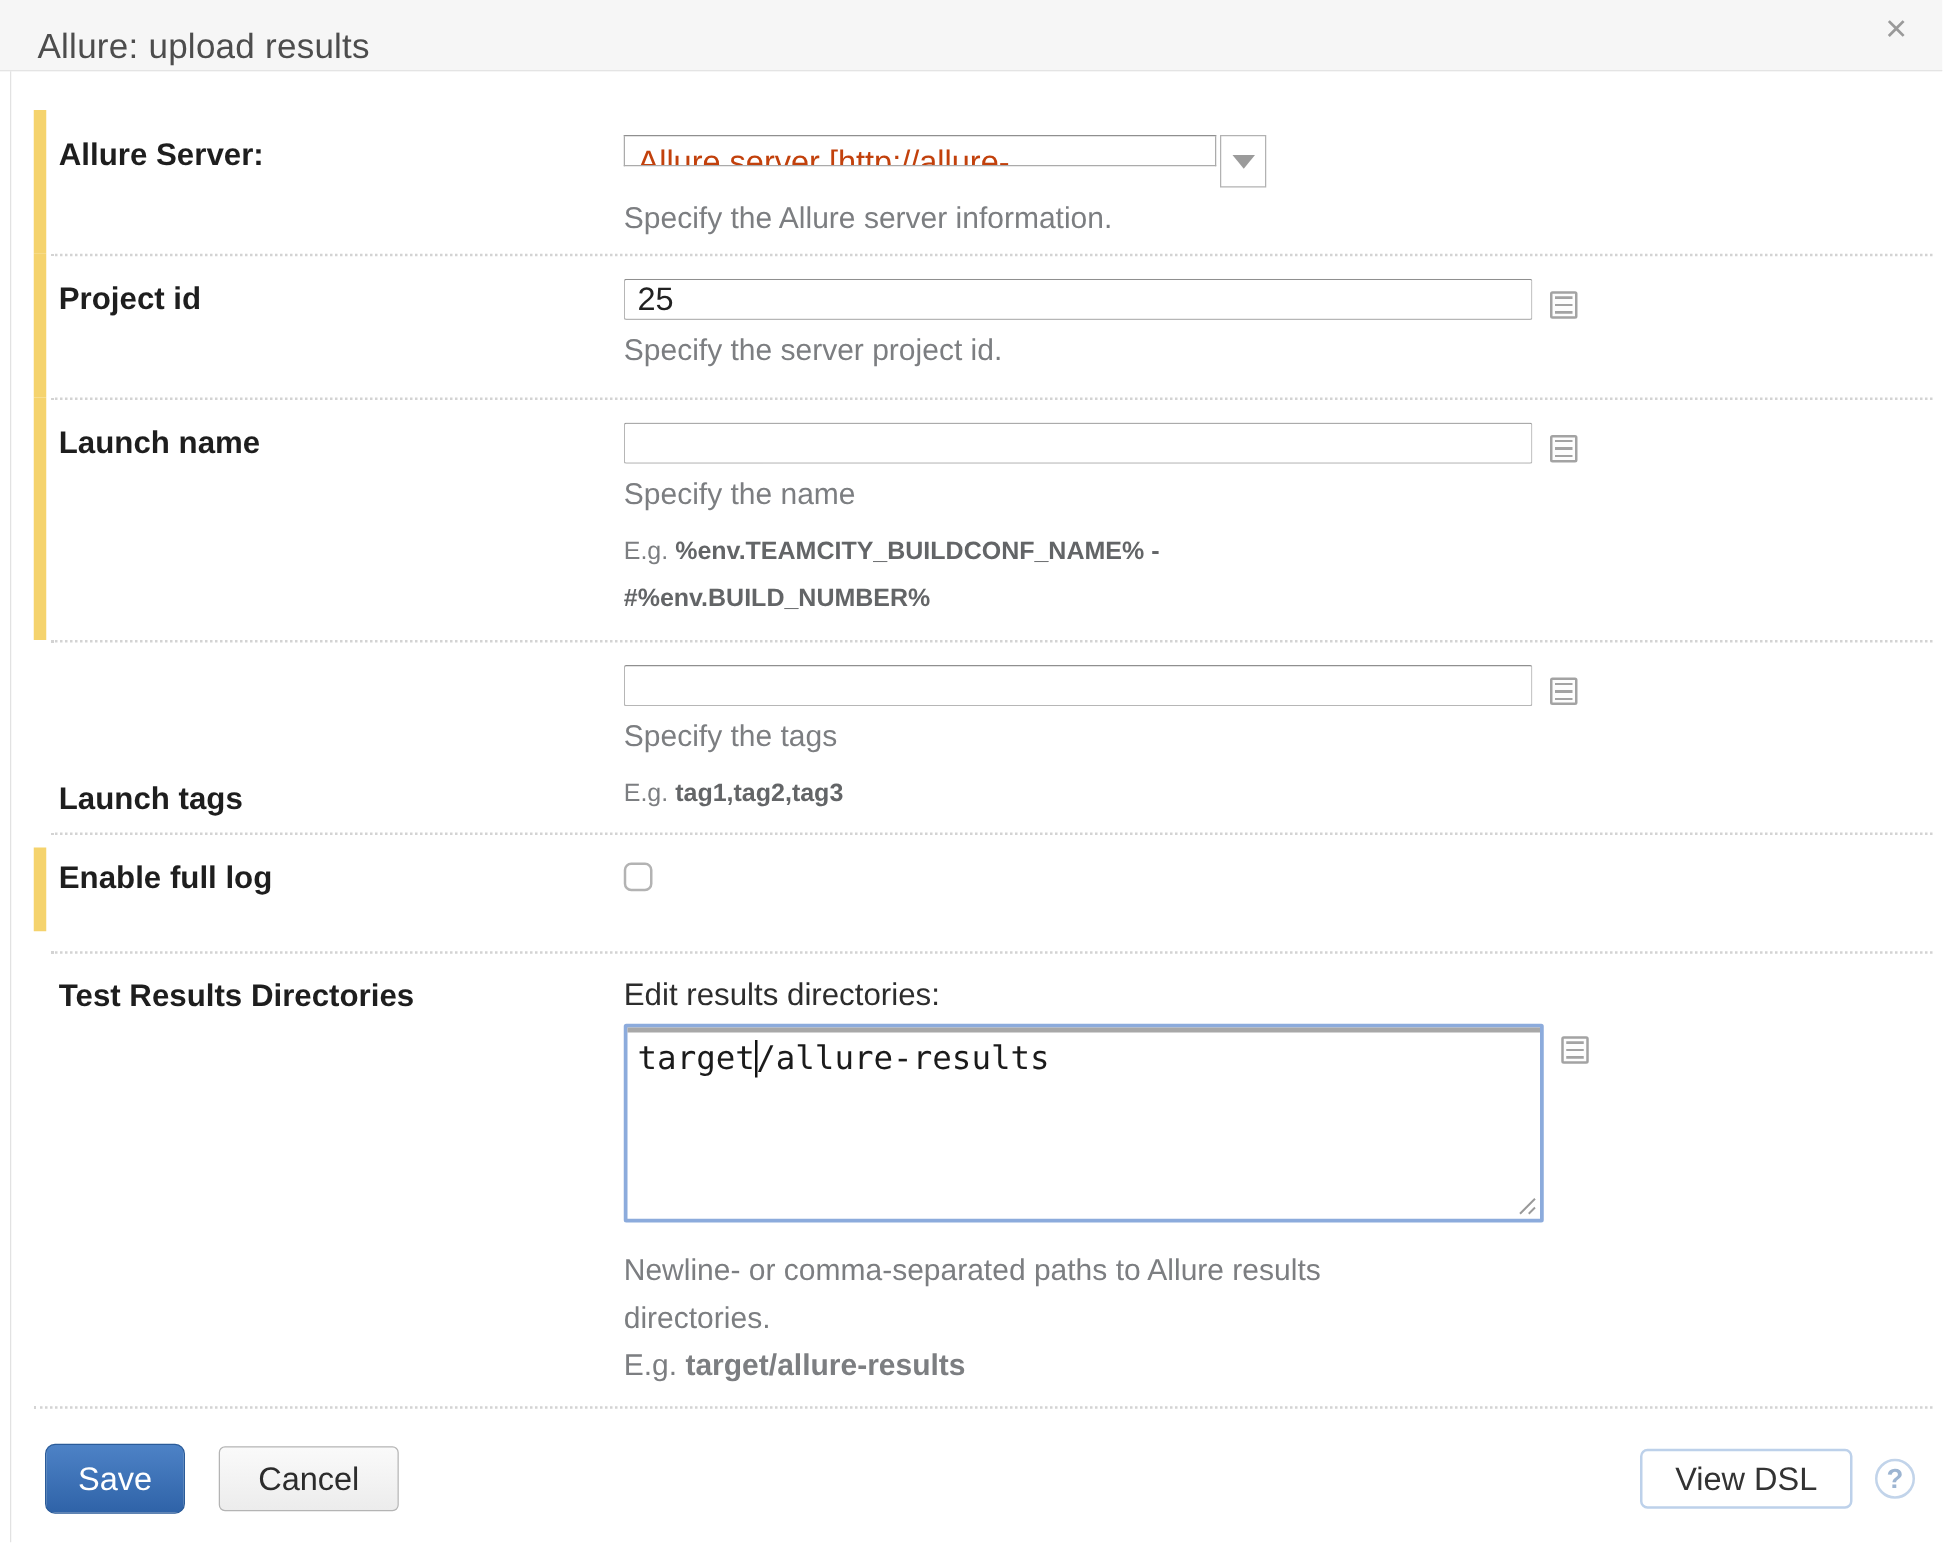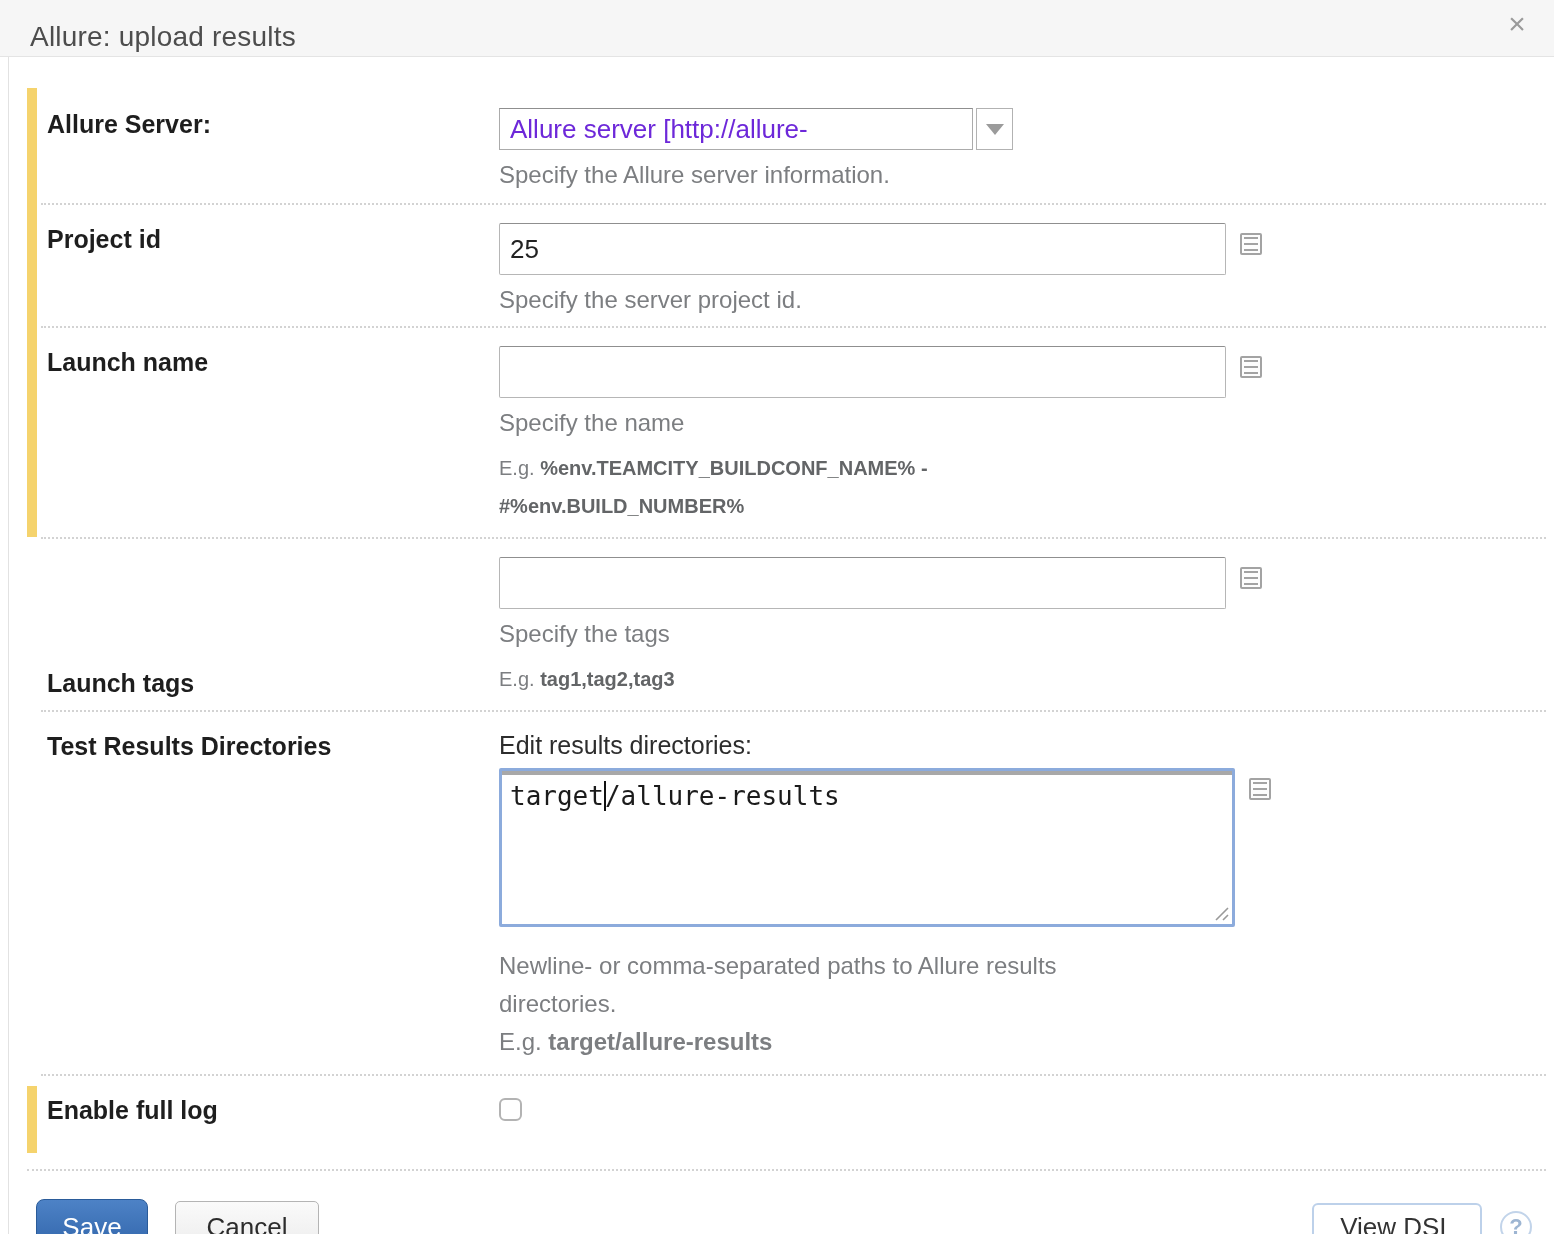--- a/index.html
+++ b/index.html
@@ -26,28 +26,28 @@
     width:10px; background:#f5d36d; }
   .sep::after { content:""; position:absolute; top:0; left:32px; right:8px;
     border-top:2px dotted #d3d3d3; }
 
   .label-col { flex:0 0 452px; }
   .label-col .flabel { font-size:25px; font-weight:bold; color:#1e1e1e; padding-top:2px; }
   .field-col { flex:1; }
   .field-line { display:flex; align-items:flex-start; }
 
   
-  .txt-input { width:727px; height:52px; border:1px solid #b6b6b6; border-top-color:#8f8f8f;
+  .txt-input { width:727px; height:33px; border:1px solid #b6b6b6; border-top-color:#8f8f8f;
     border-radius:2px; font-size:26px; color:#222; padding:0 10px; background:#fff;
     font-family:"Liberation Sans", sans-serif; outline:none; }
 
   
   .select-wrap { display:flex; width:514px; }
-  .select-text { width:477px; height:42px; border:1px solid #ababab; border-top-color:#8f8f8f;
-    background:#fff; font-size:26px; color:#6d28d9; padding:5px 10px; white-space:nowrap; overflow:hidden; }
+  .select-text { width:477px; height:25px; border:1px solid #ababab; border-top-color:#8f8f8f;
+    background:#fff; font-size:26px; color:#c2410c; padding:5px 10px; white-space:nowrap; overflow:hidden; }
   .select-arrow { width:37px; height:42px; border:1px solid #b2b2b2; background:#fff;
     margin-left:3px; display:flex; align-items:center; justify-content:center; cursor:pointer; }
   .tri-down { width:0; height:0; border-left:9px solid transparent; border-right:9px solid transparent;
     border-top:11px solid #9b9b9b; }
 
   
   .param-icon { width:22px; height:22px; border:2px solid #a3a3a3; border-radius:2px;
     background:#fdfdfd; margin-left:14px; margin-top:10px; position:relative; cursor:pointer; flex:0 0 auto; }
   .param-icon::before { content:""; position:absolute; left:2px; right:2px; top:2px; bottom:2px;
     background:repeating-linear-gradient(to bottom, #a3a3a3 0 2px, transparent 2px 6px); }
@@ -159,48 +159,48 @@
       <div class="field-col">
         <div class="field-line">
           <input class="txt-input" type="text" value="" style="">
           <div class="param-icon"></div>
         </div>
         <div class="hint">Specify the tags</div>
         <div class="eg"><span>E.g. </span><b>tag1,tag2,tag3</b></div>
       </div>
     </div>
 
+    <div class="row required-short sep r-log">
+      <div class="label-col">
+        <div class="flabel">Enable full log</div>
+      </div>
+      <div class="field-col">
+        <div class="checkbox"></div>
+      </div>
+    </div>
+
     <div class="row sep r-results">
       <div class="label-col">
         <div class="flabel">Test Results Directories</div>
       </div>
       <div class="field-col">
         <div class="edit-label">Edit results directories:</div>
         <div class="field-line">
           <div class="ta-wrap">
             <div class="ta-inner"><span>target</span><span class="caret"></span><span>/allure-results</span></div>
             <svg class="resize-handle" viewBox="0 0 16 16">
               <path d="M15 3 L3 15 M15 10 L10 15" stroke="#9a9a9a" stroke-width="1.6" fill="none"></path>
             </svg>
           </div>
           <div class="param-icon" style="margin-top:18px;"></div>
         </div>
         <div class="note"><span>Newline- or comma-separated paths to Allure results</span><br><span>directories.</span><br><span>E.g. </span><b>target/allure-results</b></div>
       </div>
     </div>
 
-    <div class="row required-short sep r-log">
-      <div class="label-col">
-        <div class="flabel">Enable full log</div>
-      </div>
-      <div class="field-col">
-        <div class="checkbox"></div>
-      </div>
-    </div>
-
     <div class="footer">
       <button class="btn btn-save">Save</button>
       <button class="btn btn-cancel">Cancel</button>
       <div class="spacer"></div>
       <button class="btn btn-dsl">View DSL</button>
       <div class="help-circle">?</div>
     </div>
 
   </div>
 </div>

